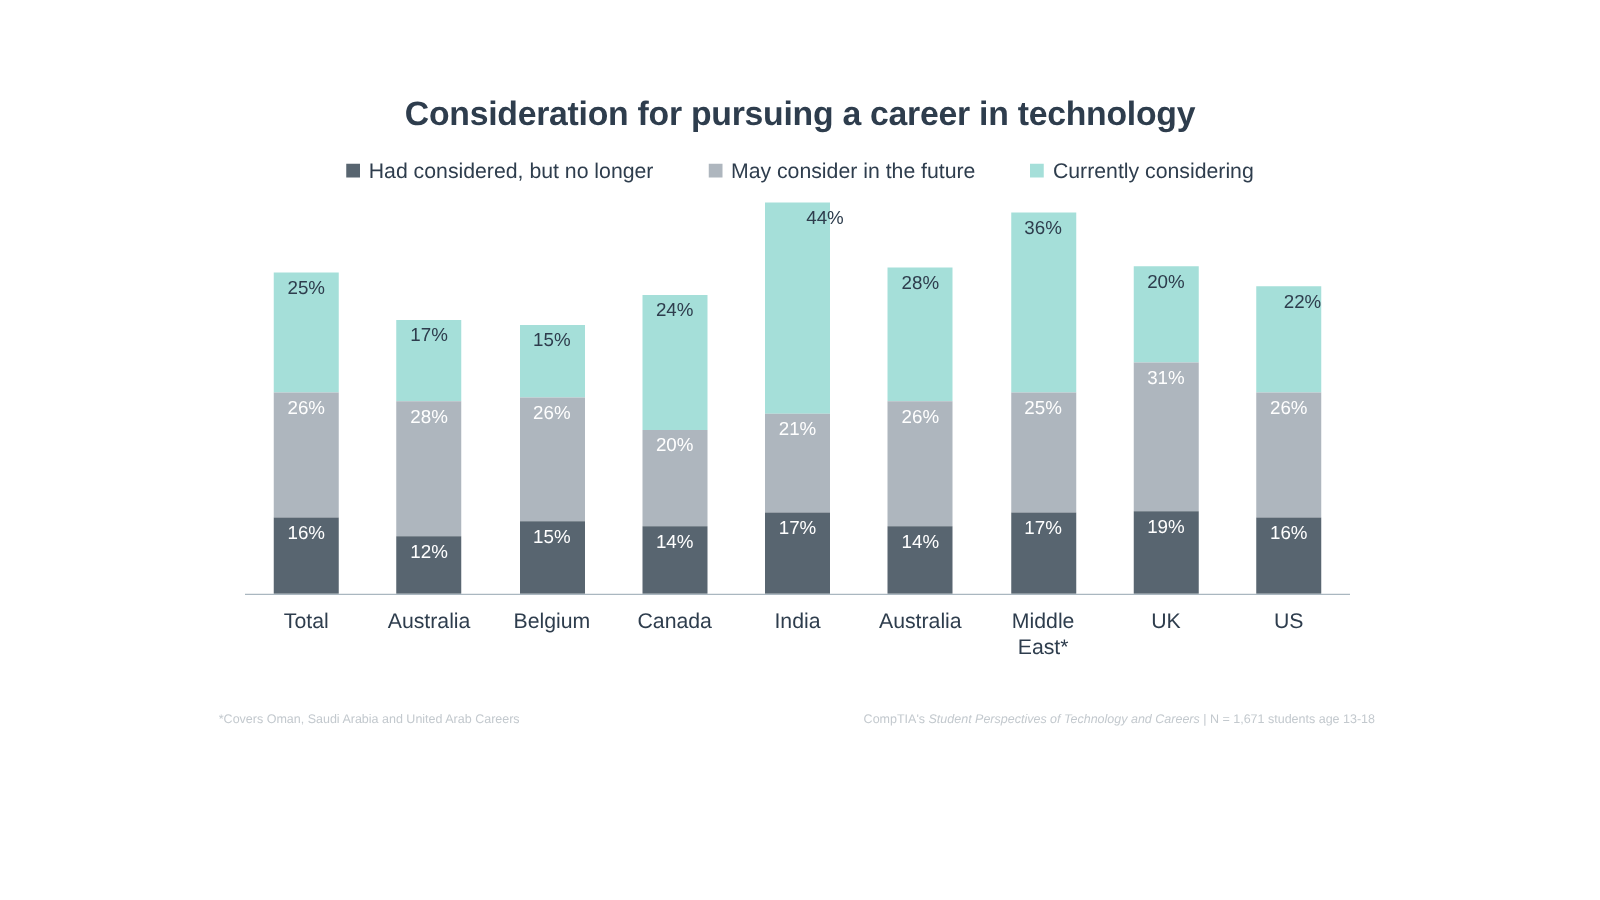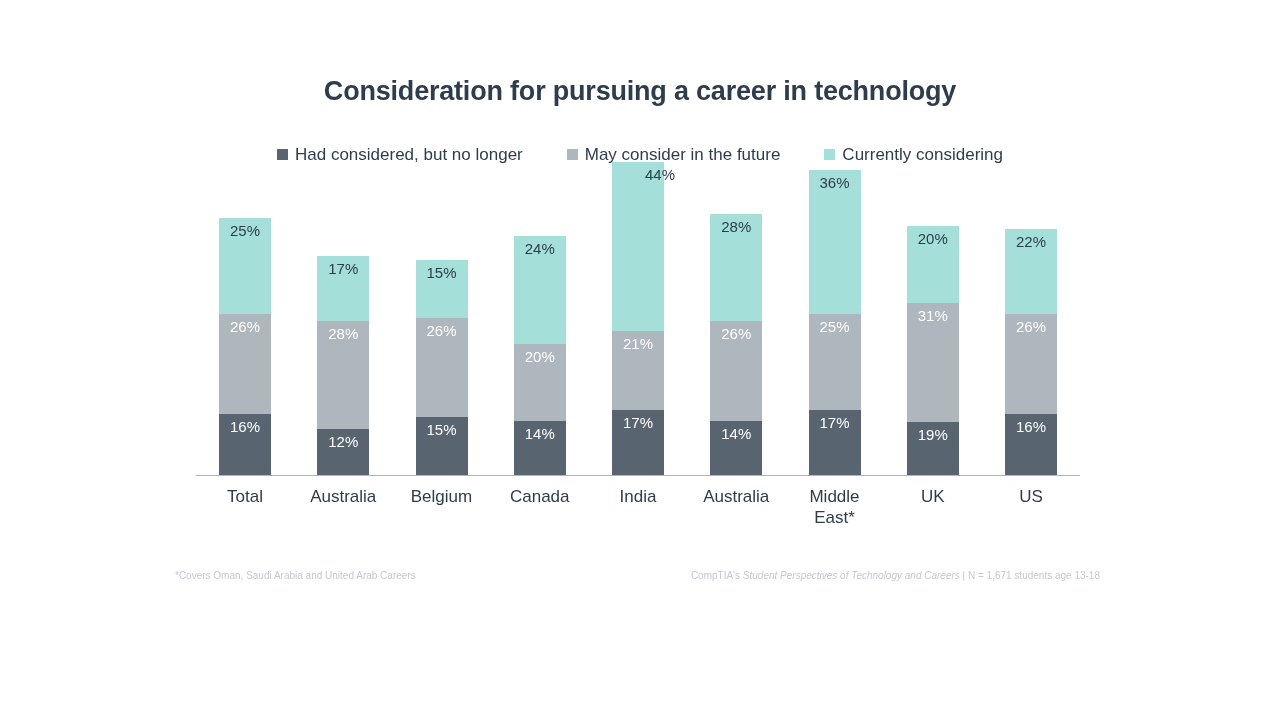--- a/index.html
+++ b/index.html
@@ -45,21 +45,20 @@
     display: flex;
     justify-content: center;
     align-items: center;
     gap: 44px;
   }
   .legend-item {
     display: flex;
     align-items: center;
     gap: 7px;
     white-space: nowrap;
-    margin-top: 18px;
   }
   .legend-swatch {
     width: 11px;
     height: 11px;
     flex: 0 0 auto;
     display: block;
   }
   .legend-label {
     font-size: 17px;
     color: #2e3d4d;
@@ -278,28 +277,28 @@
           </div>
         </div>
         <div class="bar-group">
           <div class="bar">
             <div class="seg top" style="background: rgb(165, 223, 217); height: 76.8293px;">
               <span class="seg-label" style="color: rgb(46, 61, 77);">20%</span>
             </div>
             <div class="seg mid" style="background: rgb(174, 182, 190); height: 119.085px;">
               <span class="seg-label" style="color: rgb(255, 255, 255);">31%</span>
             </div>
-            <div class="seg bot" style="background: rgb(88, 101, 112); height: 53px;">
+            <div class="seg bot" style="background: rgb(88, 101, 112); height: 66px;">
               <span class="seg-label" style="color: rgb(255, 255, 255);">19%</span>
             </div>
           </div>
         </div>
         <div class="bar-group">
           <div class="bar">
-            <div class="seg top" style="background: rgb(165, 223, 217); height: 84.5122px;">
+            <div class="seg top" style="background: rgb(165, 223, 217); height: 84.5122px; justify-content: flex-end;">
               <span class="seg-label" style="color: rgb(46, 61, 77);">22%</span>
             </div>
             <div class="seg mid" style="background: rgb(174, 182, 190); height: 99.878px;">
               <span class="seg-label" style="color: rgb(255, 255, 255);">26%</span>
             </div>
             <div class="seg bot" style="background: rgb(88, 101, 112); height: 61.4634px;">
               <span class="seg-label" style="color: rgb(255, 255, 255);">16%</span>
             </div>
           </div>
         </div>

